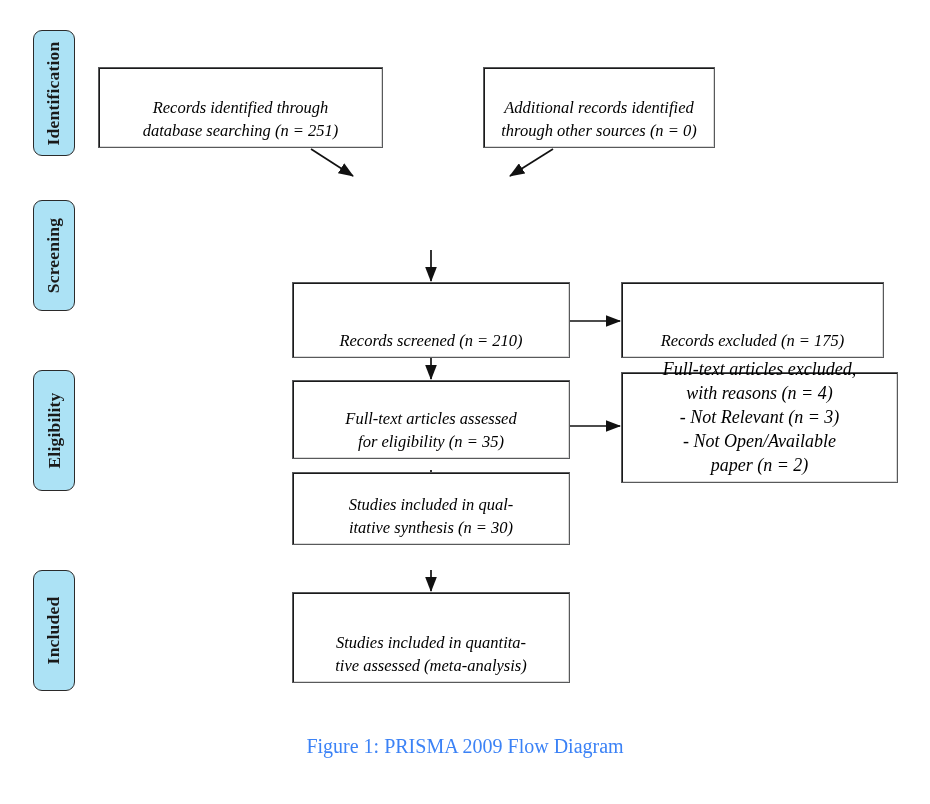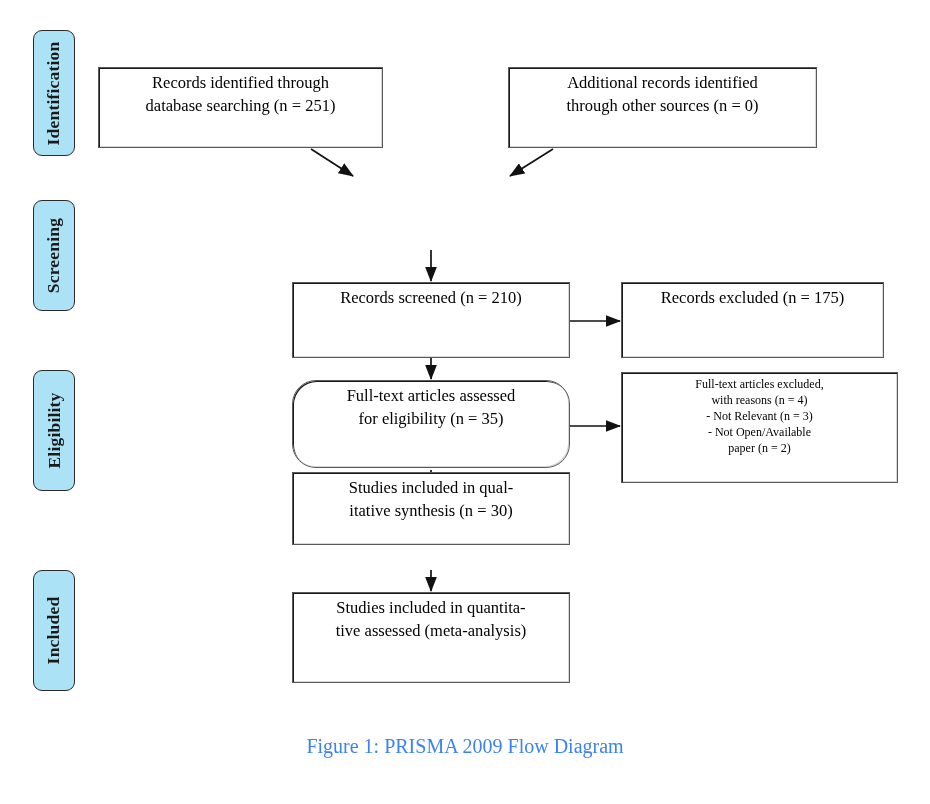--- a/index.html
+++ b/index.html
@@ -53,44 +53,45 @@
   #stage-included       { top: 570px; height: 121px; }
 
   
   .flow-box {
     position: absolute;
     box-sizing: border-box;
     background: #ffffff;
     border: 1.4px solid #58595b;
     box-shadow: 1px 1px 0 0 #1a1a1a inset, -1px -1px 0 0 #d8d8d8 inset;
     display: flex;
-    align-items: flex-start;
+    align-items: flex-end;
     justify-content: center;
     text-align: center;
     padding: 4px 8px;
+    font-style: italic;
   }
   .flow-box .box-text {
     font-family: "Liberation Serif", "DejaVu Serif", serif;
     font-size: 16.5px;
     line-height: 1.38;
     color: #000000;
     white-space: pre-line;
   }
 
   #box-db-search     { left: 98px;  top: 67px;  width: 285px; height: 81px; }
-  #box-other-sources { left: 508px; top: 67px;  width: 309px; height: 81px; }
+  #box-other-sources { left: 483px; top: 67px;  width: 232px; height: 81px; }
   #box-duplicates    { left: 292px; top: 177px; width: 278px; height: 73px; }
   #box-screened      { left: 292px; top: 282px; width: 278px; height: 76px; }
   #box-excluded      { left: 621px; top: 282px; width: 263px; height: 76px; }
-  #box-fulltext      { left: 292px; top: 380px; width: 278px; height: 88px; border-radius: 24px; }
+  #box-fulltext      { left: 292px; top: 380px; width: 278px; height: 79px; }
   #box-fulltext-excluded { left: 621px; top: 372px; width: 277px; height: 111px; }
   #box-qualitative   { left: 292px; top: 472px; width: 278px; height: 73px; }
   #box-quantitative  { left: 292px; top: 592px; width: 278px; height: 91px; }
 
-  #box-fulltext-excluded .box-text { font-size: 12px; line-height: 1.33; }
+  #box-fulltext-excluded .box-text { font-size: 18px; line-height: 1.33; }
 
   
   #arrow-layer {
     position: absolute;
     left: 0; top: 0;
     width: 930px; height: 804px;
     pointer-events: none;
   }
 
   

